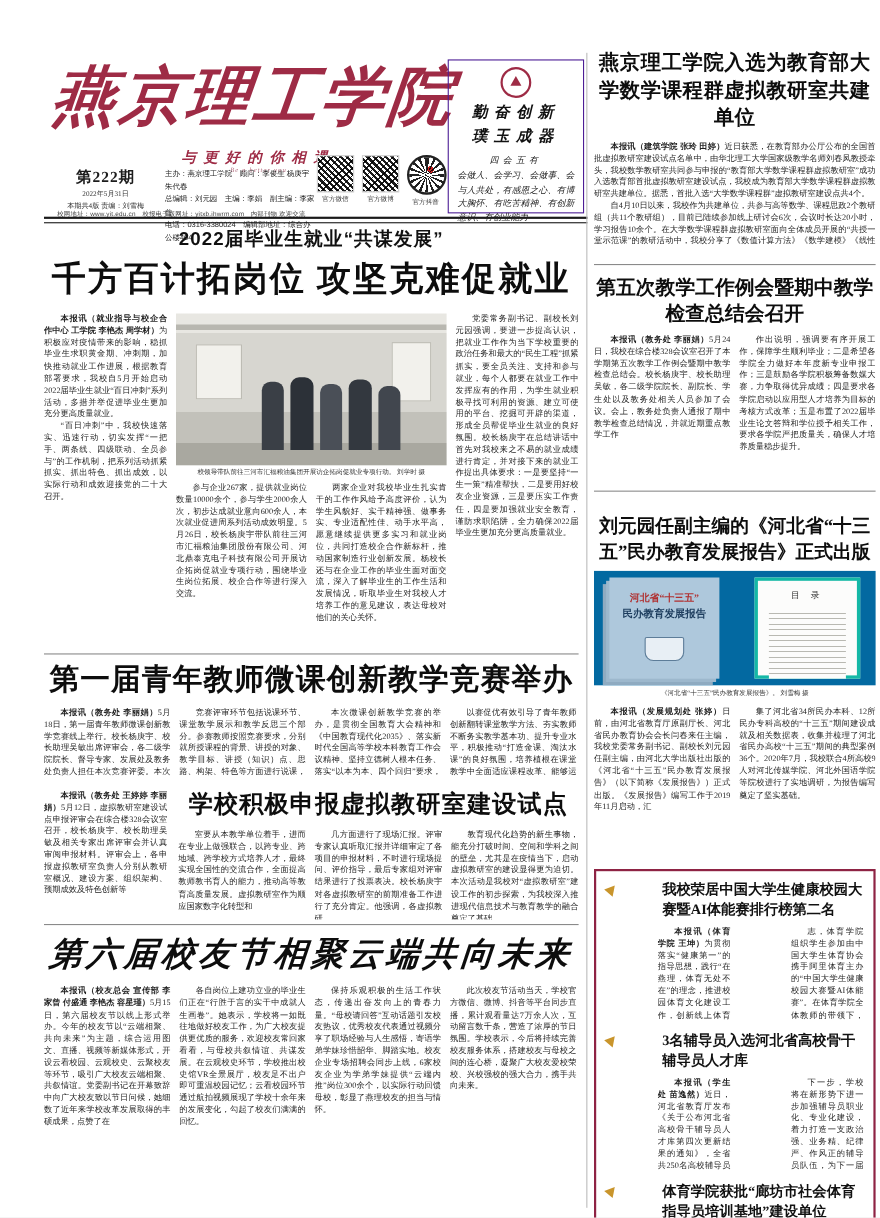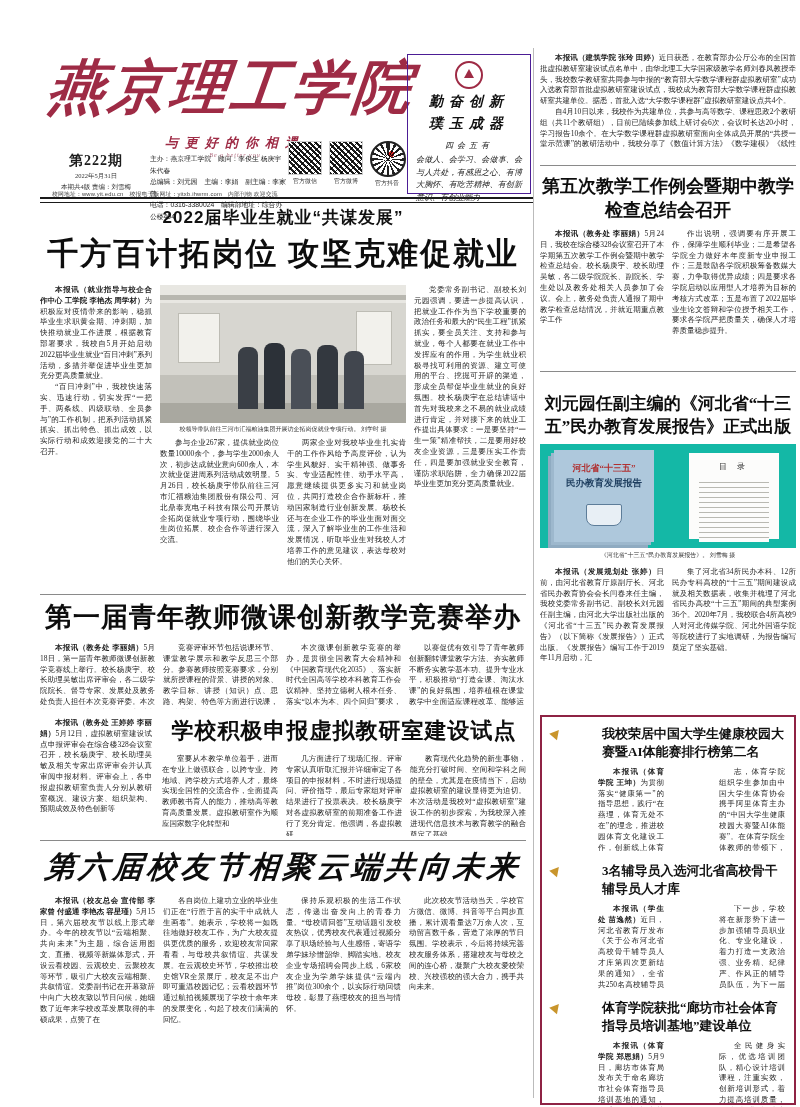--- a/index.html
+++ b/index.html
@@ -88,21 +88,21 @@
   .right-col{position:absolute;left:540px;top:46px;width:256px;}
   .r-art{position:relative;}
   .r1 .headline{font-size:18.5px;line-height:25px;letter-spacing:.5px;}
   .r1-body{margin-top:7px;height:96px;}
   .r2{margin-top:16px;padding-top:8px;}
   .r2 .headline{font-size:18px;line-height:24px;}
   .r2-cols,.r3-cols,.bx-cols{display:flex;gap:8px;margin-top:7px;}
   .r2-cols .bcol{width:124px;height:130px;}
   .r3{margin-top:12px;padding-top:20px;}
   .r3 .headline{font-size:17px;line-height:23px;}
-  .books{margin-top:6px;height:104px;background:#14b8a6;position:relative;overflow:hidden;}
+  .books{margin-top:6px;height:104px;background:#0369a1;position:relative;overflow:hidden;}
   .book-blue{position:absolute;left:14px;top:6px;width:100px;height:92px;background:#aec8dc;
     box-shadow:-3px 3px 0 #9db8cd,-6px 6px 0 #8fabc1;text-align:center;padding-top:12px;box-sizing:border-box;}
   .book-blue .t1{color:#b03030;font-weight:bold;font-size:9px;display:block;}
   .book-blue .t2{color:#1d3d5e;font-weight:bold;font-size:9.5px;display:block;margin-top:2px;}
   .book-blue .open{width:34px;height:20px;margin:14px auto 0;border:1px solid #5d7d99;border-radius:2px 2px 8px 8px;background:#e8eff5;}
   .book-white{position:absolute;right:14px;top:6px;width:96px;height:92px;background:#fcfcfb;
     border:3px solid #14b8a6;text-align:center;padding-top:8px;box-sizing:border-box;}
   .book-white .t{font-size:8px;letter-spacing:4px;color:#333;}
   .book-white .lines{margin:6px auto 0;width:70px;height:64px;
     background:repeating-linear-gradient(#fcfcfb 0 4px,#b9b9b2 4px 5px);}
@@ -254,20 +254,21 @@
         </div>
       <div class="bcol">
           <p>此次校友节活动当天，学校官方微信、微博、抖音等平台同步直播，累计观看量达7万余人次，互动留言数千条，营造了浓厚的节日氛围。学校表示，今后将持续完善校友服务体系，搭建校友与母校之间的连心桥，凝聚广大校友爱校荣校、兴校强校的强大合力，携手共向未来。</p>
         </div>
     </div>
   </section>
 
   <aside class="right-col">
 
     <article class="r-art r1">
+      <div class="headline">燕京理工学院入选为教育部大学数学课程群虚拟教研室共建单位</div>
       <div class="bcol r1-body">
         <p><b>本报讯（建筑学院 张玲 田婷）</b><span>近日获悉，在教育部办公厅公布的全国首批虚拟教研室建设试点名单中，由华北理工大学国家级教学名师刘春凤教授牵头，我校数学教研室共同参与申报的“教育部大学数学课程群虚拟教研室”成功入选教育部首批虚拟教研室建设试点，我校成为教育部大学数学课程群虚拟教研室共建单位。据悉，首批入选“大学数学课程群”虚拟教研室建设点共4个。</span></p>
         <p>自4月10日以来，我校作为共建单位，共参与高等数学、课程思政2个教研组（共11个教研组），目前已陆续参加线上研讨会6次，会议时长达20小时，学习报告10余个。在大学数学课程群虚拟教研室面向全体成员开展的“共授一堂示范课”的教研活动中，我校分享了《数值计算方法》《数学建模》《线性代数》《高等数学》等优秀的示范课，在课程的教学目标、教学理念、教学设计、教学组织、教学方法、教学手段、资源建设等方面的做法和经验做了分享。</p>
       </div>
     </article>
 
     <article class="r-art r2 thin-top">
       <div class="headline">第五次教学工作例会暨期中教学检查总结会召开</div>
       <div class="r2-cols">
         <div class="bcol">

